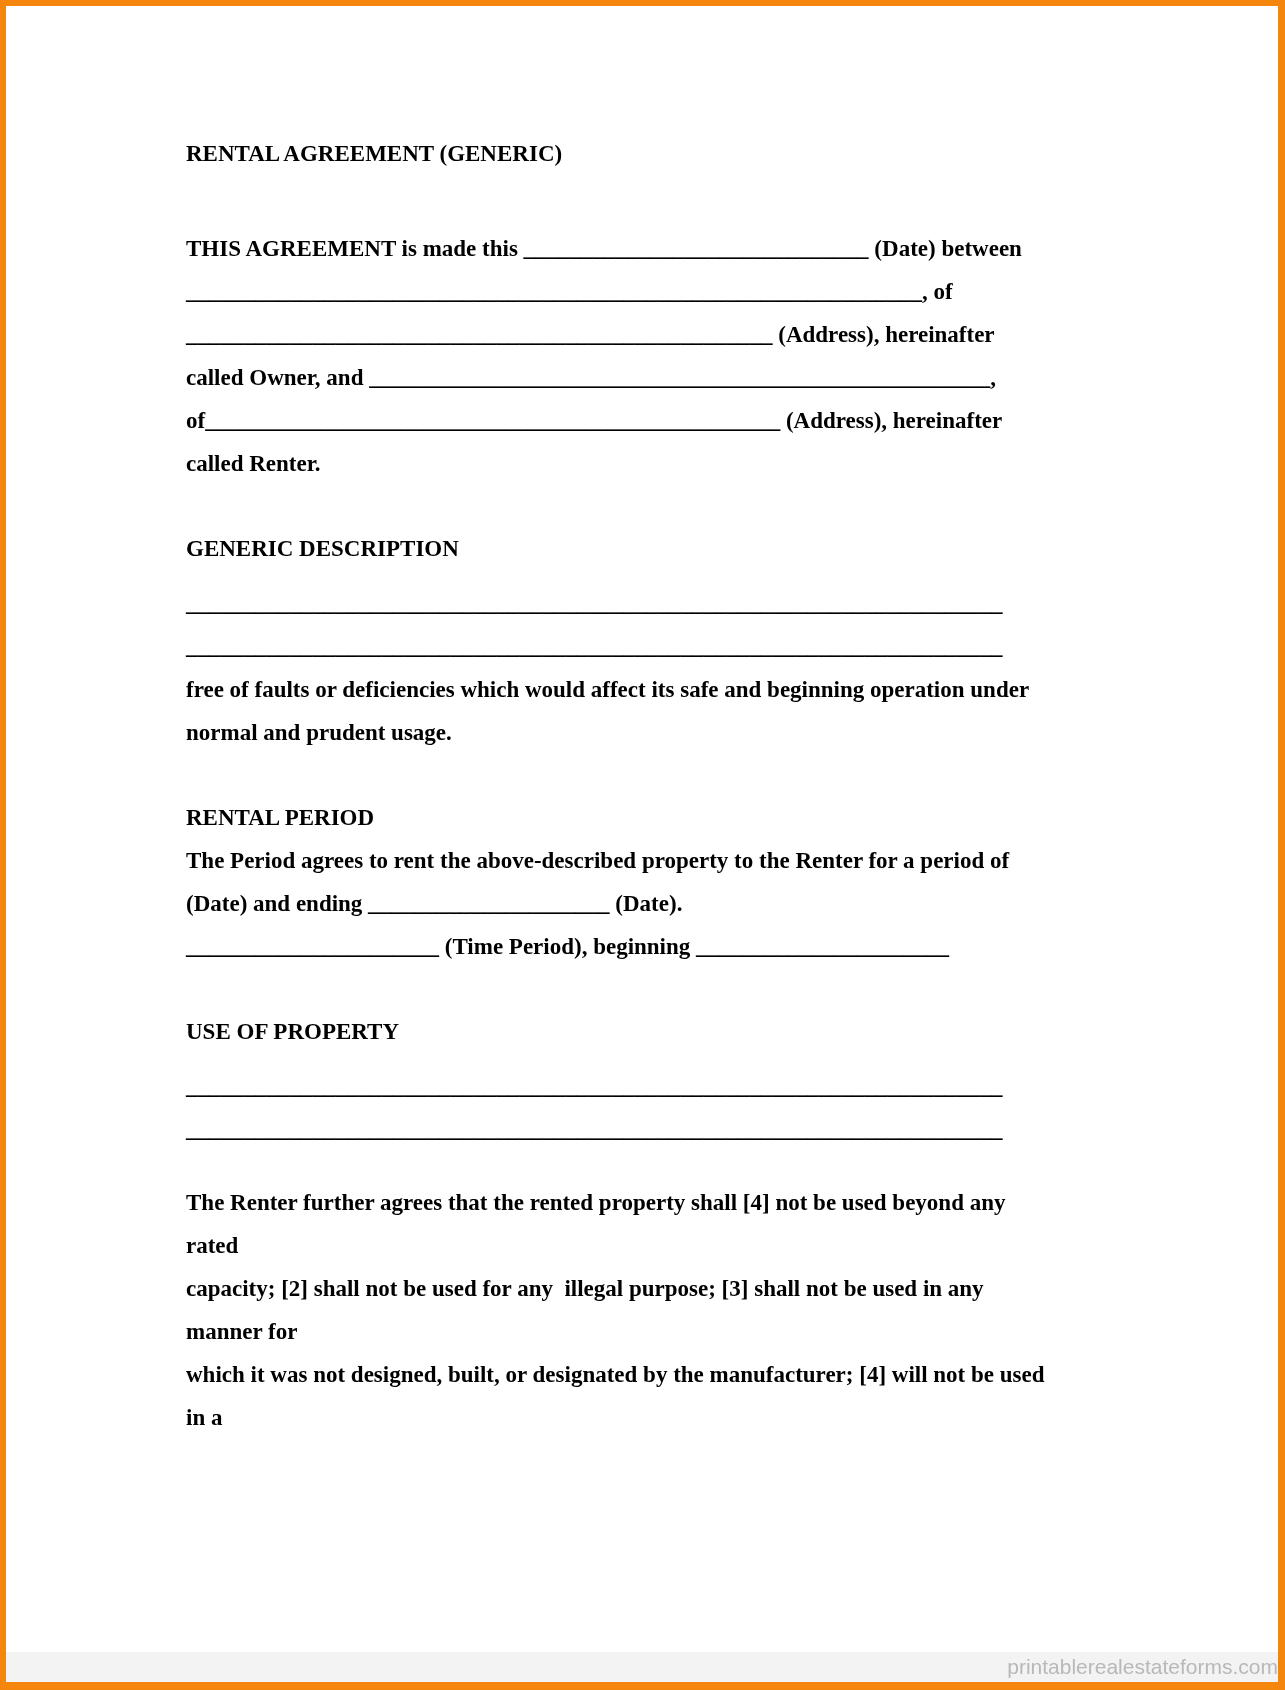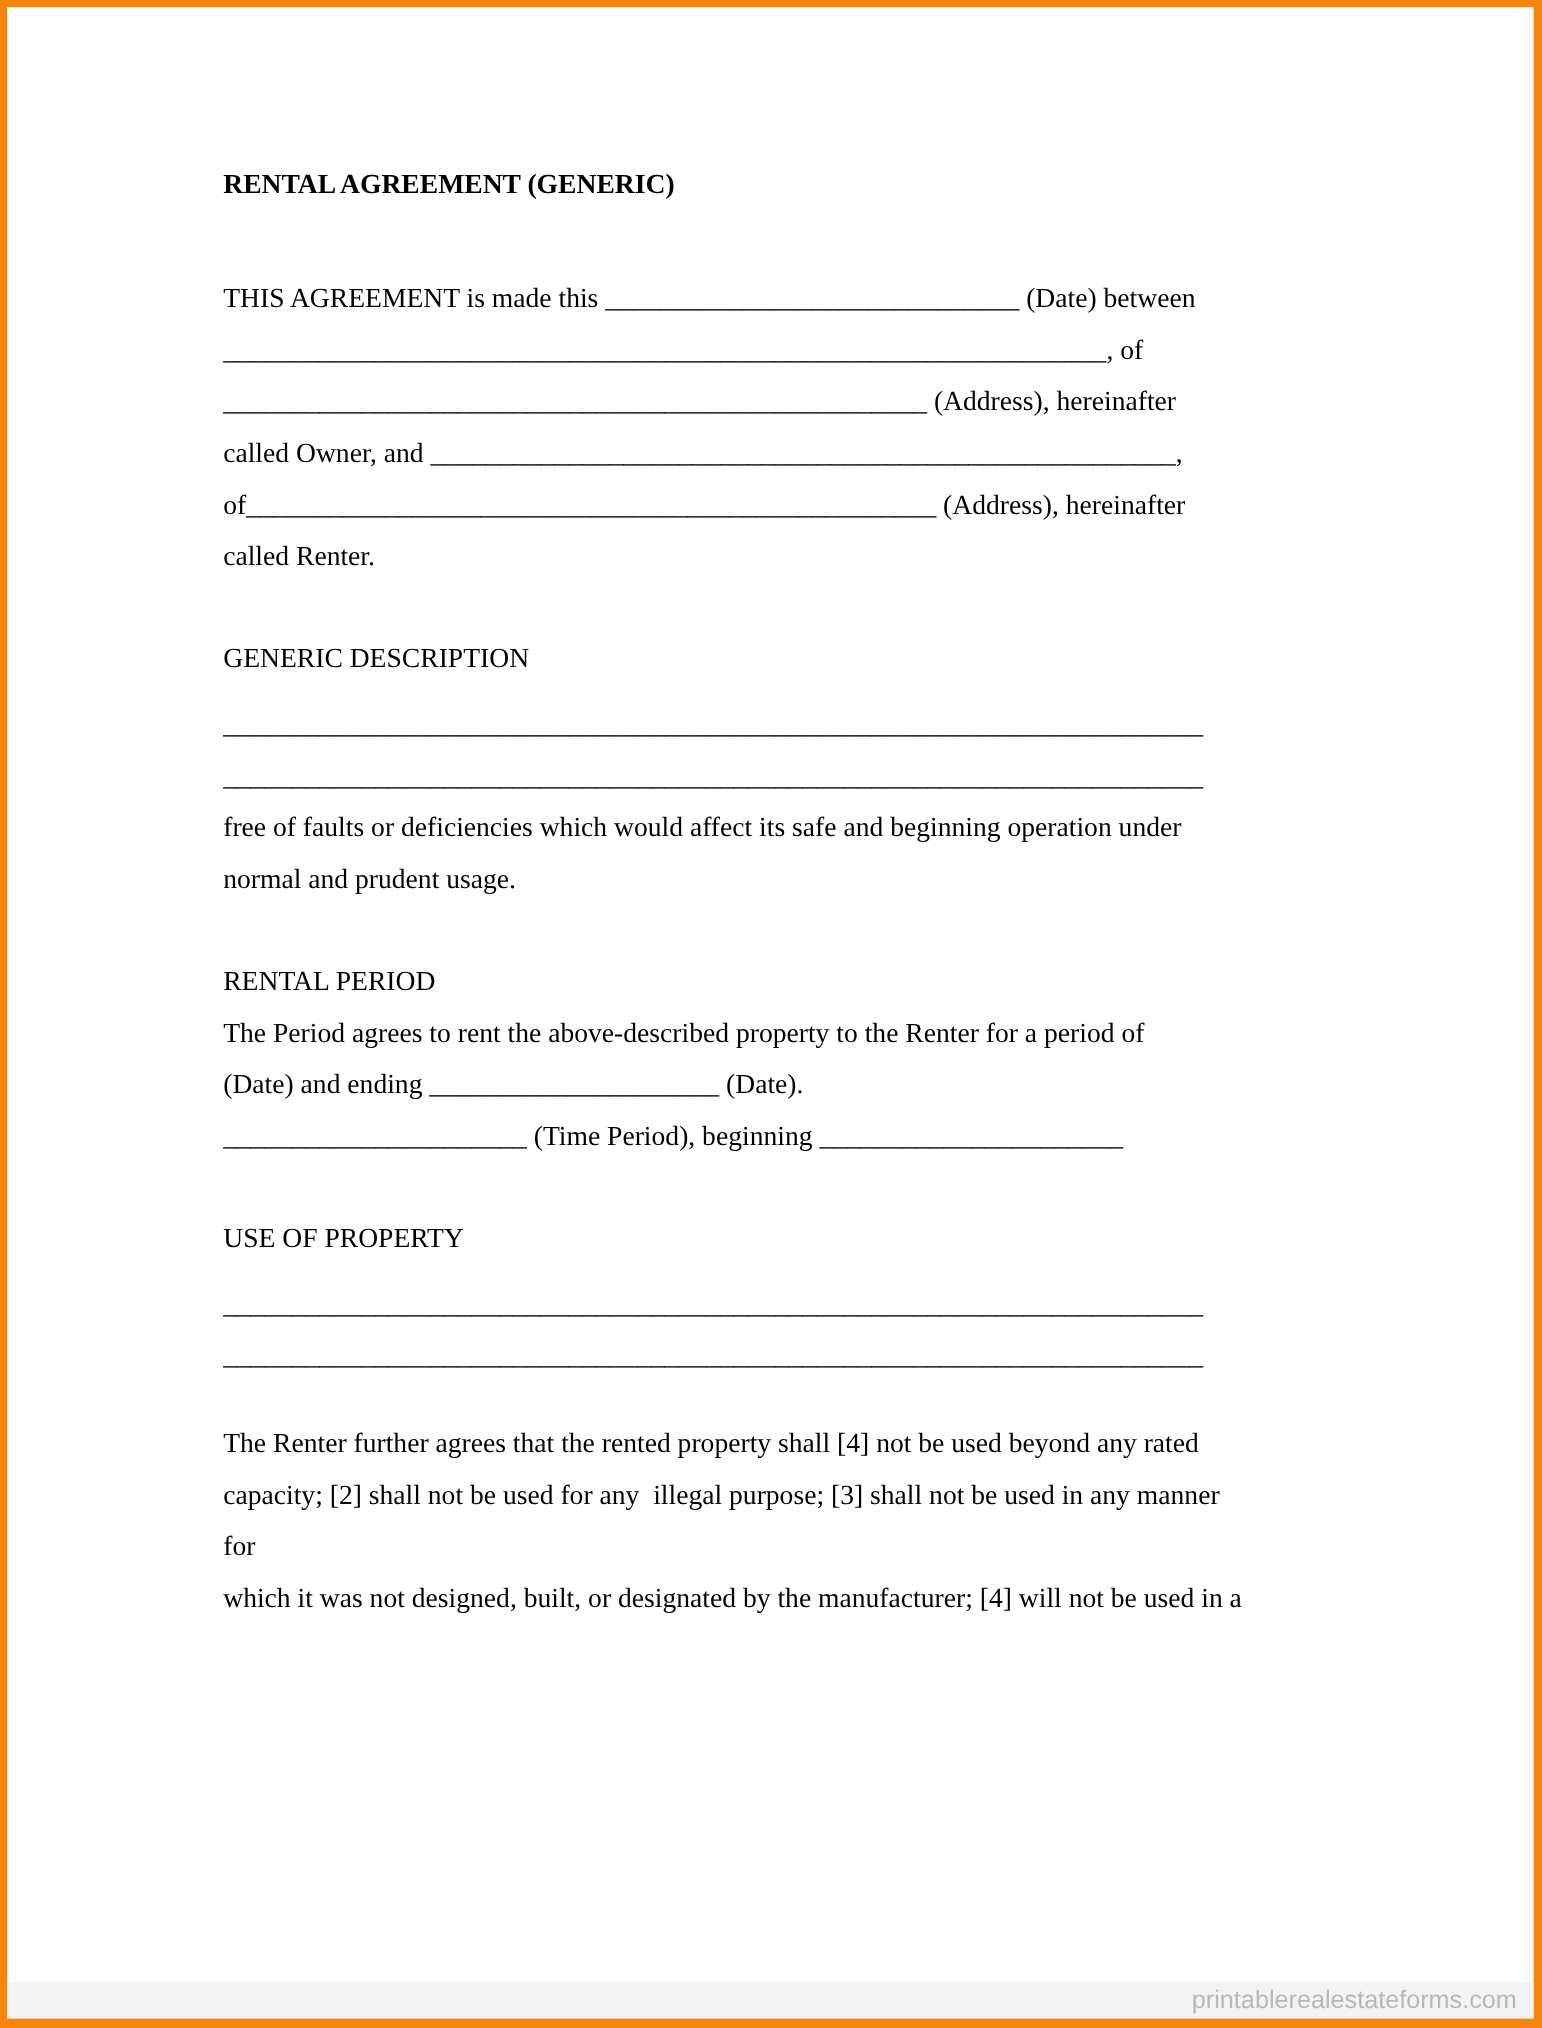--- a/index.html
+++ b/index.html
@@ -30,35 +30,36 @@
     line-height: 43px;
     font-weight: bold;
     text-align: left;
     margin-bottom: 52px;
     white-space: pre-wrap;
   }
   .doc-line {
     font-size: 23px;
     line-height: 43px;
     white-space: pre-wrap;
+    font-weight: bold;
   }
   .gap-lg { margin-top: 42px; }
   .gap-md { margin-top: 30px; }
   .gap-sm { margin-top: 12px; }
   .footer-bar {
     position: absolute;
     left: 0;
     right: 0;
     bottom: 0;
     height: 30px;
     background: var(--footer_bg, #F3F3F3);
     display: flex;
     align-items: center;
     justify-content: flex-end;
-    padding-right: 14px;
+    padding-right: 0;
     box-sizing: border-box;
     font-family: "Liberation Sans", sans-serif;
     font-size: 21px;
     color: var(--footer_text, #B8B8B8);
   }
 </style>
 </head>
 <body>
 
 <div class="page">

